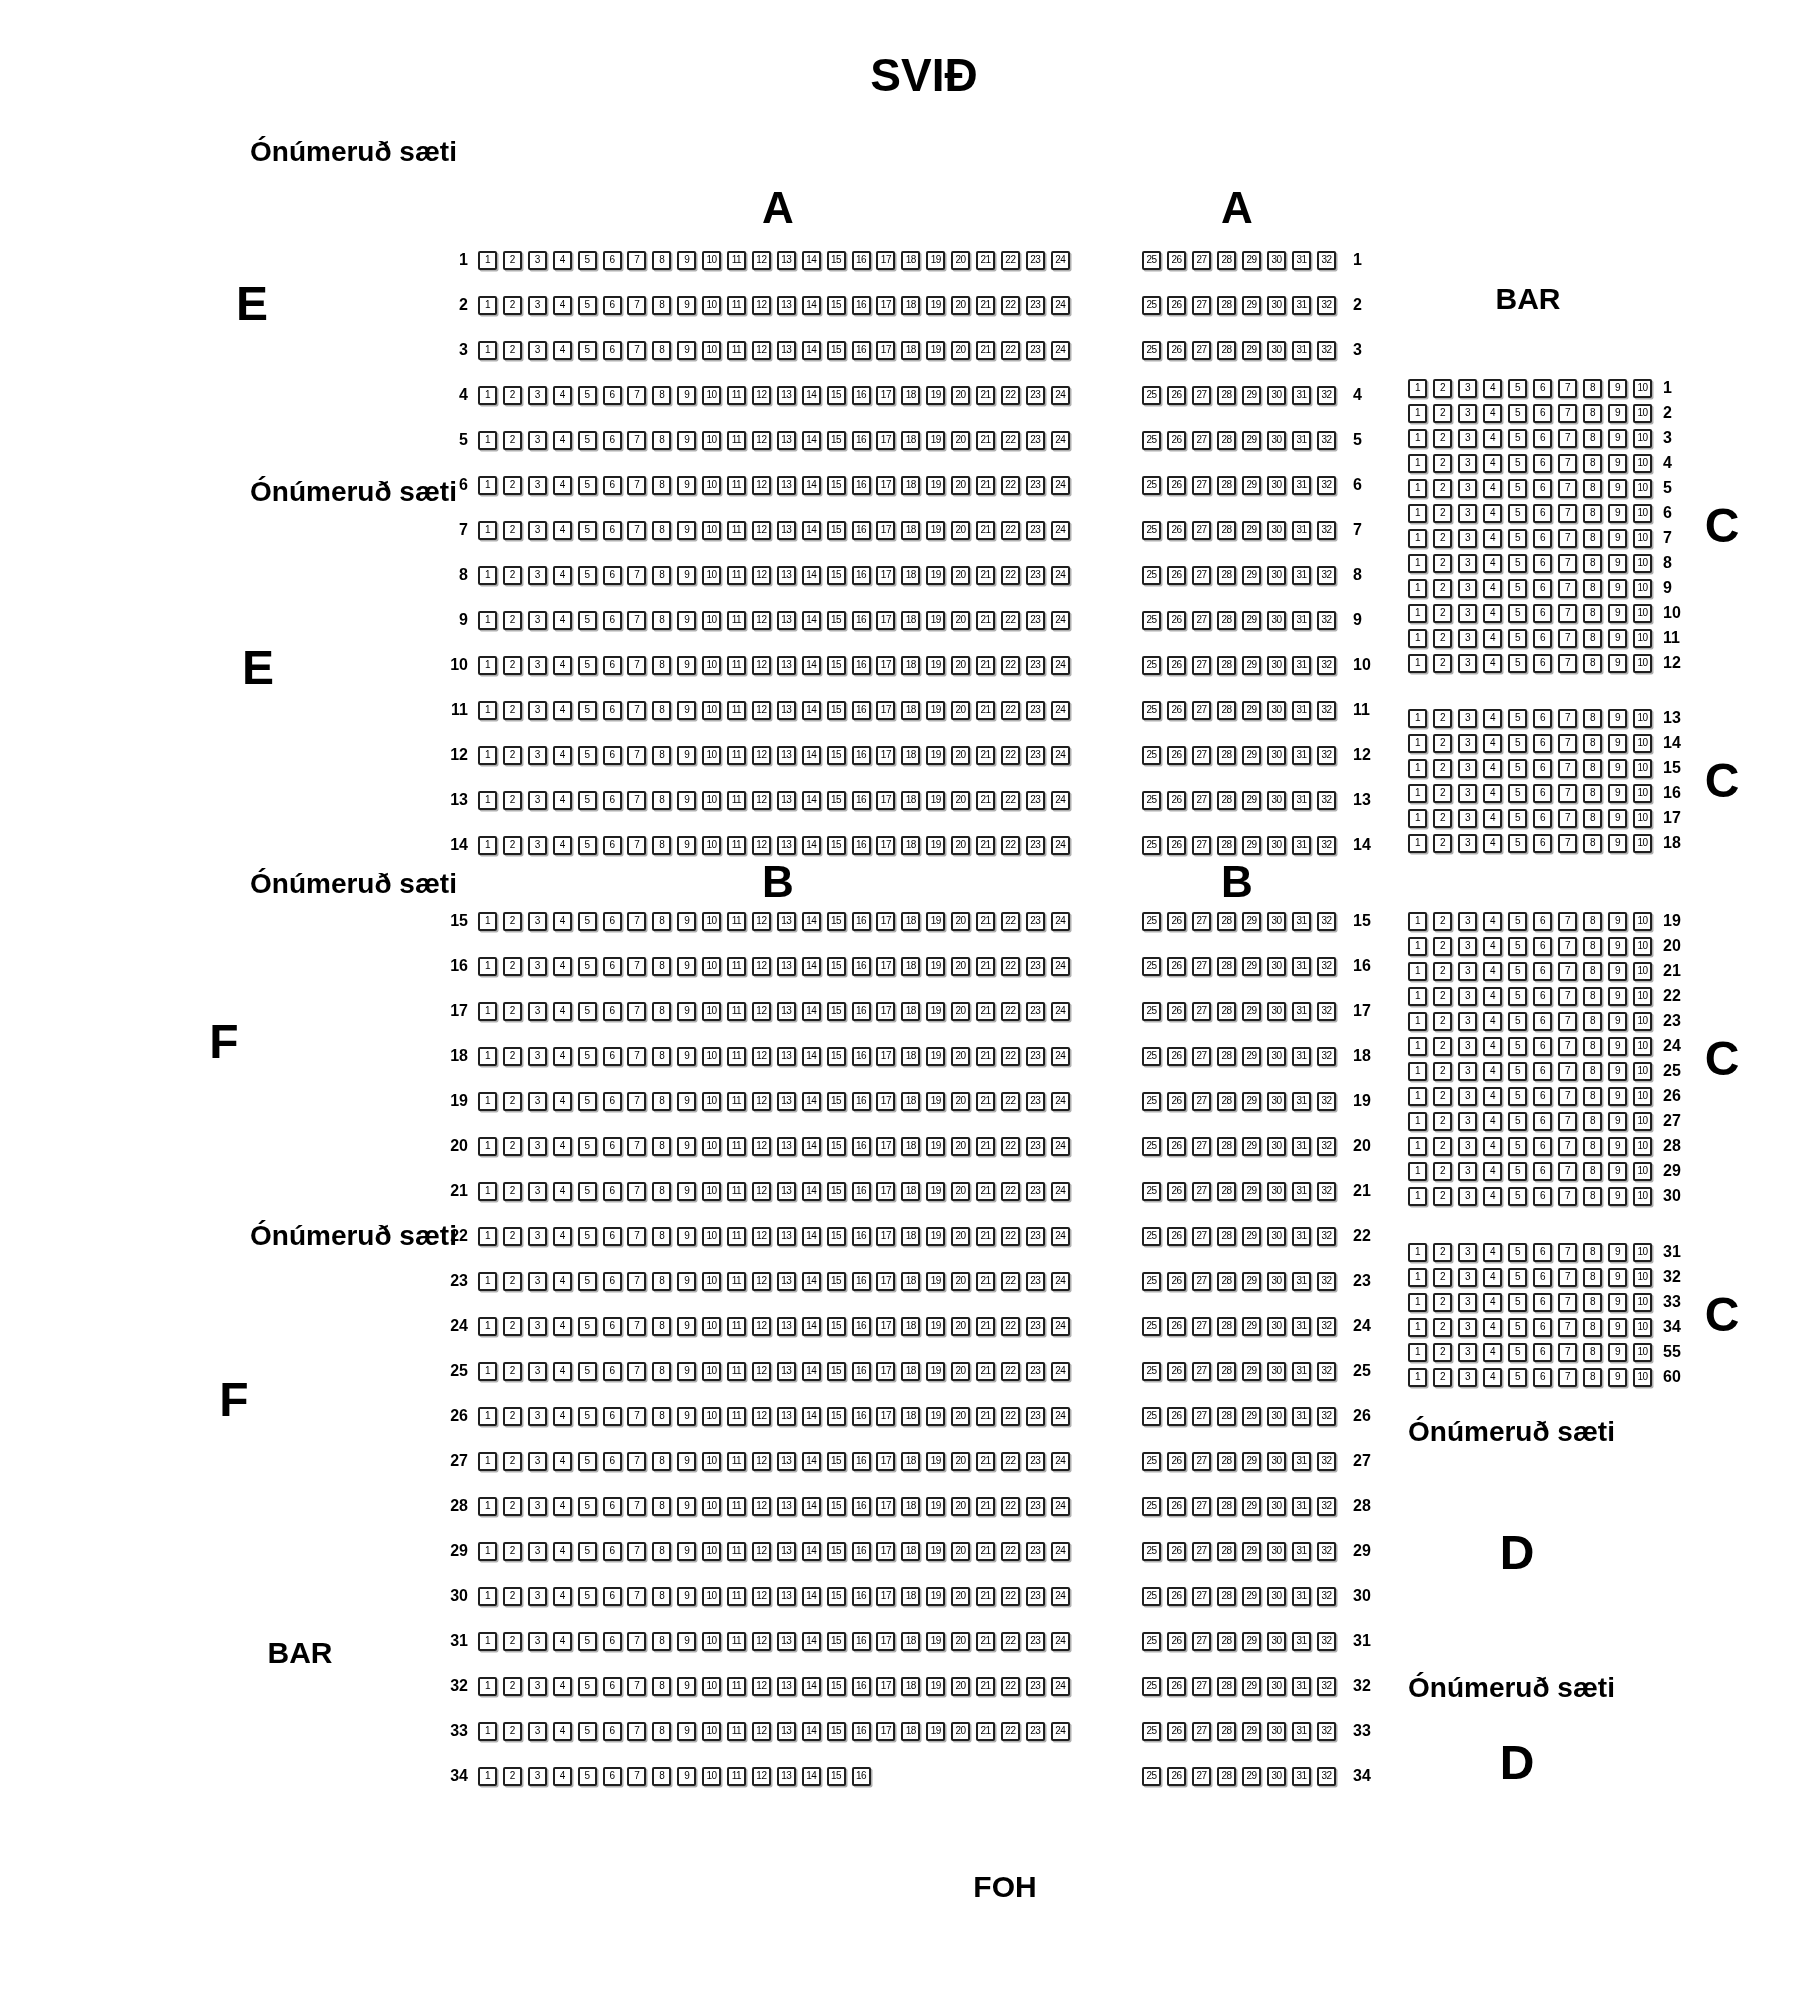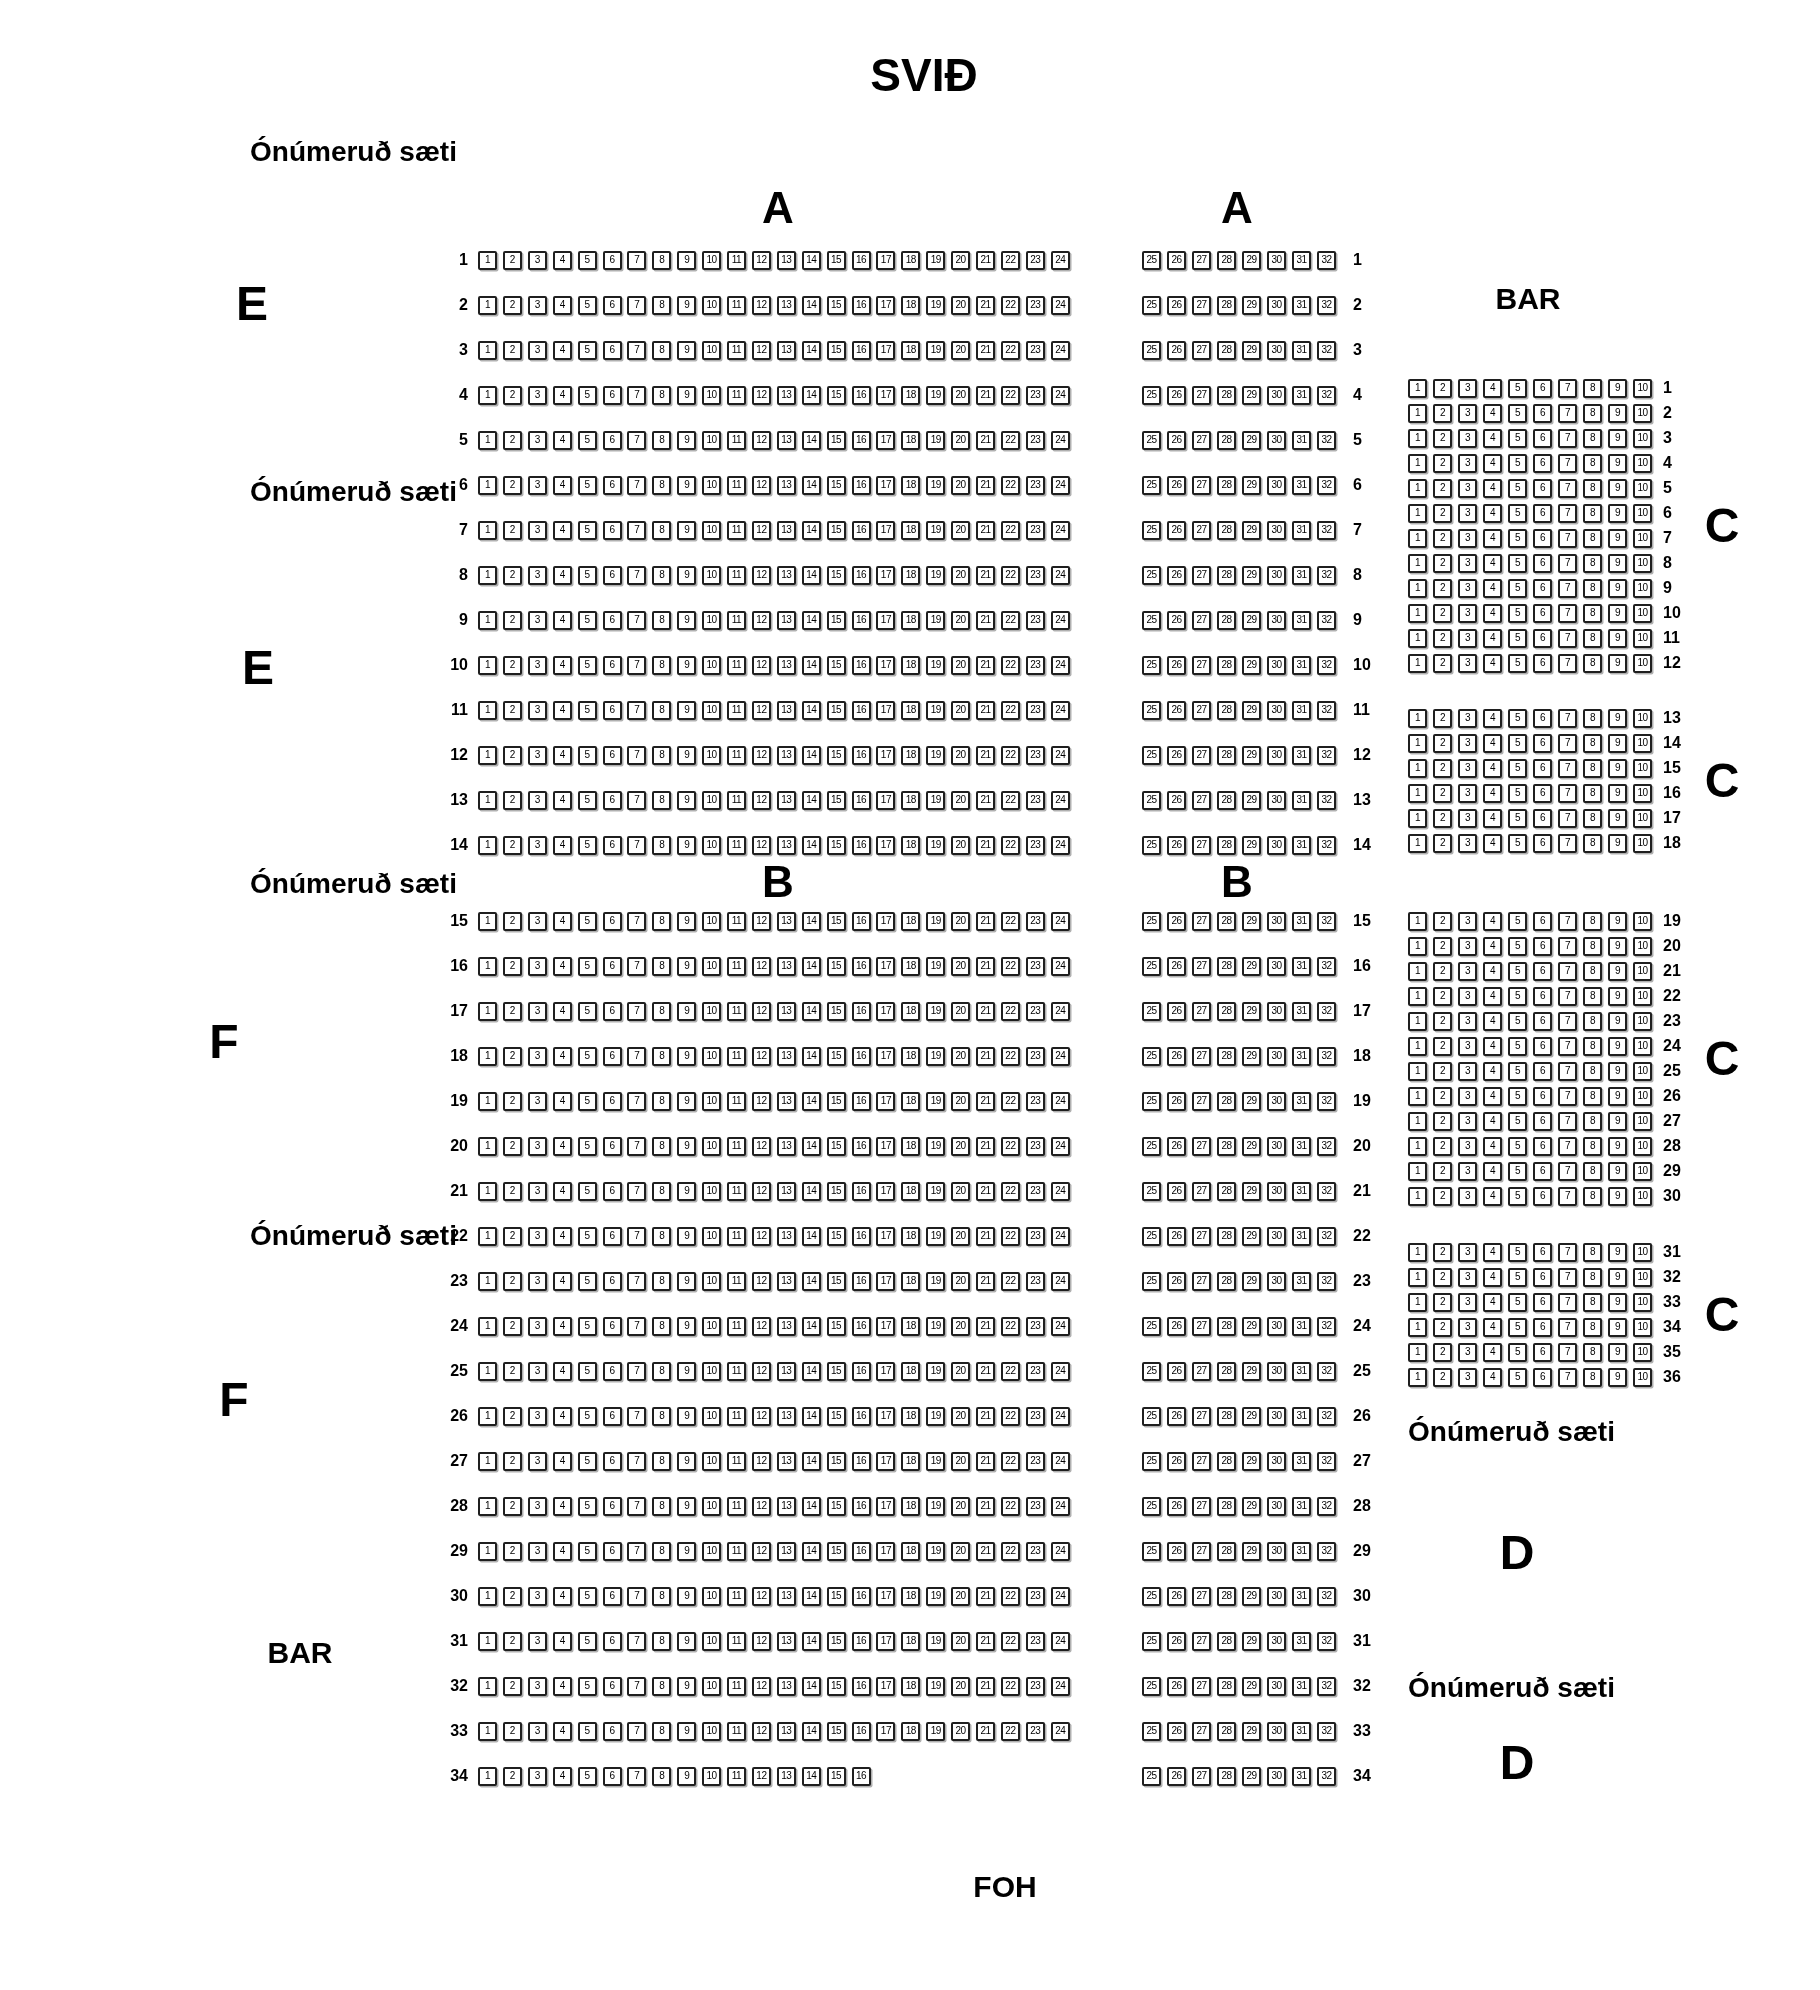--- a/index.html
+++ b/index.html
@@ -1766,34 +1766,34 @@
       <div class="seat" style="left: 25px; top: 0px;">2</div>
       <div class="seat" style="left: 50px; top: 0px;">3</div>
       <div class="seat" style="left: 75px; top: 0px;">4</div>
       <div class="seat" style="left: 100px; top: 0px;">5</div>
       <div class="seat" style="left: 125px; top: 0px;">6</div>
       <div class="seat" style="left: 150px; top: 0px;">7</div>
       <div class="seat" style="left: 175px; top: 0px;">8</div>
       <div class="seat" style="left: 200px; top: 0px;">9</div>
       <div class="seat" style="left: 225px; top: 0px;">10</div>
     </div>
-    <div class="row-label c" style="left: 1663px; top: 1352px;">35</div>
+    <div class="row-label c" style="left: 1663px; top: 1352px;">55</div>
     <div class="seat-row" style="left: 1408px; top: 1367.5px;">
       <div class="seat" style="left: 0px; top: 0px;">1</div>
       <div class="seat" style="left: 25px; top: 0px;">2</div>
       <div class="seat" style="left: 50px; top: 0px;">3</div>
       <div class="seat" style="left: 75px; top: 0px;">4</div>
       <div class="seat" style="left: 100px; top: 0px;">5</div>
       <div class="seat" style="left: 125px; top: 0px;">6</div>
       <div class="seat" style="left: 150px; top: 0px;">7</div>
       <div class="seat" style="left: 175px; top: 0px;">8</div>
       <div class="seat" style="left: 200px; top: 0px;">9</div>
       <div class="seat" style="left: 225px; top: 0px;">10</div>
     </div>
-    <div class="row-label c" style="left: 1663px; top: 1377px;">36</div>
+    <div class="row-label c" style="left: 1663px; top: 1377px;">60</div>
     <div class="big-letter" style="left: 1722px; top: 1314.5px;">C</div>
     <div class="unnumbered" style="left: 250px; top: 152px;">Ónúmeruð sæti</div>
     <div class="big-letter" style="left: 252px; top: 304px;">E</div>
     <div class="unnumbered" style="left: 250px; top: 492px;">Ónúmeruð sæti</div>
     <div class="big-letter" style="left: 258px; top: 668px;">E</div>
     <div class="unnumbered" style="left: 250px; top: 884px;">Ónúmeruð sæti</div>
     <div class="big-letter" style="left: 224px; top: 1042px;">F</div>
     <div class="unnumbered" style="left: 250px; top: 1236px;">Ónúmeruð sæti</div>
     <div class="big-letter" style="left: 234px; top: 1400px;">F</div>
     <div class="mid-label" style="left: 300px; top: 1653px;">BAR</div>

